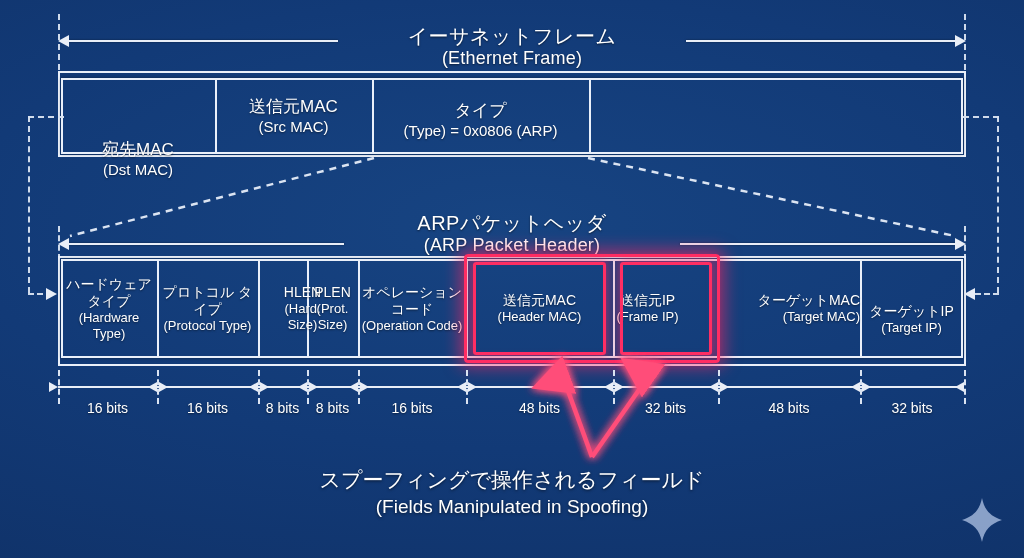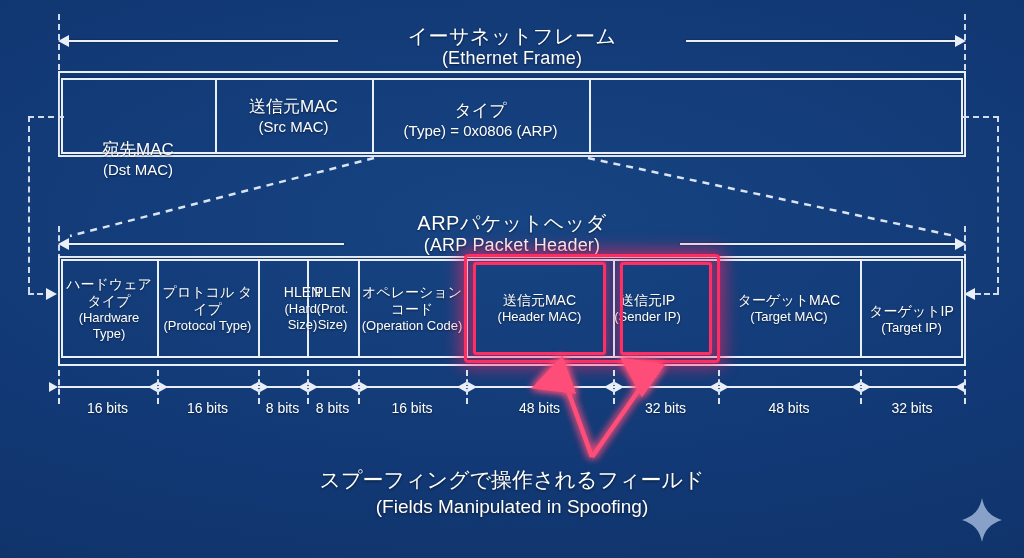--- a/index.html
+++ b/index.html
@@ -192,23 +192,23 @@
   <div class="cell arp" style="left:358px;top:259px;width:108px;height:99px;">
     <span class="jp wrap">オペレーションコード</span>
     <span class="en wrap">(Operation Code)</span>
   </div>
   <div class="cell arp" style="left:466px;top:259px;width:147px;height:99px;">
     <span class="jp">送信元MAC</span>
     <span class="en">(Header MAC)</span>
   </div>
   <div class="cell arp" style="left:595px;top:259px;width:105px;height:99px;">
     <span class="jp">送信元IP</span>
-    <span class="en">(Sender IP)</span>
-  </div>
-  <div class="cell arp" style="left:718px;top:259px;width:142px;height:99px;">
+    <span class="en">(Frame IP)</span>
+  </div>
+  <div class="cell arp" style="left:718px;top:259px;width:142px;height:99px;align-items:flex-end;">
     <span class="jp">ターゲットMAC</span>
     <span class="en">(Target MAC)</span>
   </div>
   <div class="cell arp" style="left:860px;top:259px;width:103px;height:121px;align-items:center;">
     <span class="jp">ターゲットIP</span>
     <span class="en">(Target IP)</span>
   </div>
 
   <div class="hl-outer" style="left:464px;top:254px;width:256px;height:109px;"></div>
   <div class="hl-inner" style="left:473px;top:262px;width:133px;height:93px;"></div>

